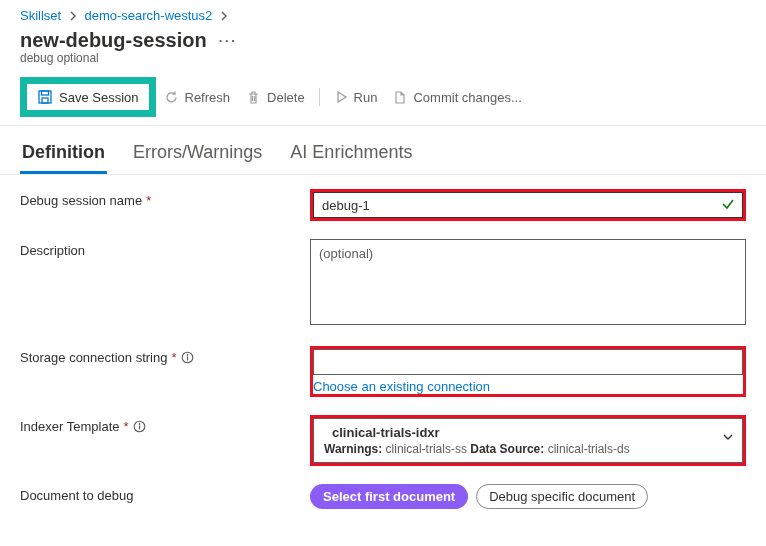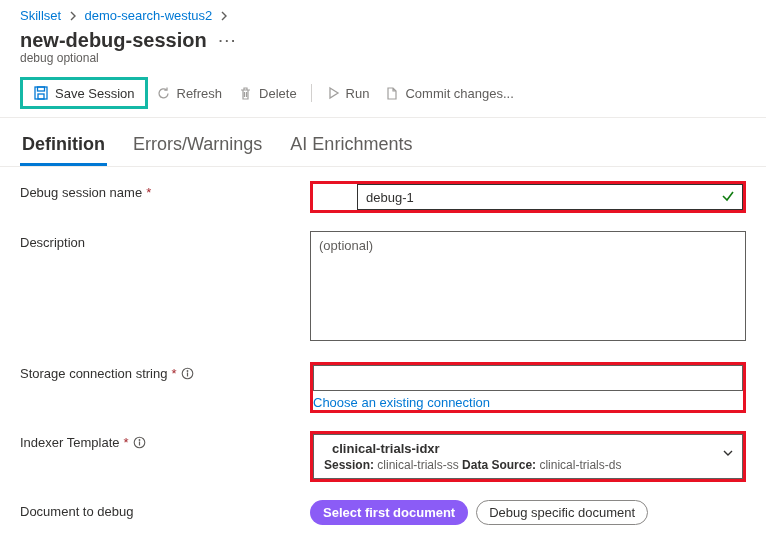--- a/index.html
+++ b/index.html
@@ -10,36 +10,36 @@
   .breadcrumb .sep svg { vertical-align: -1px; }
   .title-row { display:flex; align-items:center; padding: 2px 20px 0 20px;}
   .title { font-size: 20px; font-weight: 600; line-height:1.1; }
   .title-more { margin-left: 12px; color:#605e5c; letter-spacing:2px; font-weight:700; cursor:pointer;}
   .subtitle { padding: 0 20px 8px 20px; font-size: 12px; color: #605e5c; }
   .toolbar { display: flex; align-items: center; padding: 4px 20px 8px 20px; border-bottom: 1px solid #edebe9; }
   .tbtn { display: inline-flex; align-items: center; gap: 6px; padding: 4px 8px; font-size: 13px; color: #605e5c; background: transparent; border: none; cursor: pointer; }
   .tbtn.primary { color: #323130; }
   .tbtn .ic { display: inline-flex; }
   .tsep { width:1px; height:18px; background:#d2d0ce; margin:0 6px; }
-  .hi-save { border: 3px solid #14b8a6; padding:1px 2px; }
+  .hi-save { border: 7px solid #14b8a6; padding:1px 2px; }
   .tabs { display:flex; gap:24px; padding: 10px 20px 0 20px; border-bottom: 1px solid #edebe9; }
   .tab { padding: 6px 2px 8px 2px; font-size: 18px; color:#605e5c; cursor:pointer; border-bottom: 3px solid transparent; }
   .tab.active { color:#323130; font-weight:600; border-bottom-color:#0078d4; }
   .form { padding: 14px 20px; }
   .row { display:flex; align-items:flex-start; margin-bottom: 18px; }
   .lab { width: 290px; flex:none; padding-top:4px; font-size:13px; color:#323130; display:flex; align-items:center; gap:4px;}
   .lab .req { color:#a4262c; }
   .info-ic { display:inline-flex; color:#605e5c; }
   .ctl { flex:1 1 auto; min-width:0; }
   .hi-box { border: 3px solid #e81123; padding:0px; }
   .input { width:100%; border:1px solid #605e5c; padding:4px 28px 4px 8px; font-size:13px; height:26px; background:#fff; color:#323130; outline:none; }
   .input.valid { border-color:#323130; }
-  .input-wrap { position:relative;padding-left:44px; }
+  .input-wrap { position:relative; }
   .chk { position:absolute; right:8px; top:5px; }
-  .textarea { width:100%; border:1px solid #605e5c; padding:6px 8px; font-size:13px; height:110px; resize:none; background:#fff; color:#323130; font-family:inherit; outline:none; }
+  .textarea { width:100%; border:1px solid #605e5c; padding:6px 8px; font-size:13px; height:86px; resize:none; background:#fff; color:#323130; font-family:inherit; outline:none; }
   .link-below { display:inline-block; margin-top:4px; font-size:13px; }
   .combo { position:relative; border:1px solid #605e5c; background:#fff; padding:6px 28px 6px 10px; cursor:pointer; }
   .combo .main { font-size:13px; font-weight:700; color:#323130;margin-left:8px; }
   .combo .sub { font-size:12px; color:#605e5c; margin-top:2px; }
   .combo .sub b { color:#323130; font-weight:700; }
   .combo .chev { position:absolute; right:8px; top:12px; }
   .pillrow { display:flex; gap:8px; align-items:center; }
   .pill { display:inline-flex; align-items:center; padding:4px 12px; border-radius:14px; font-size:13px; cursor:pointer; border:1px solid transparent;}
   .pill.blue { background:#8b5cf6; color:#fff; font-weight:600; }
   .pill.outline { background:#fff; color:#323130; border:1px solid #8a8886; }
@@ -179,21 +179,21 @@
             <circle cx="6.5" cy="4" r="0.9" fill="#605e5c"></circle>
             <rect x="5.9" y="5.5" width="1.2" height="4" fill="#605e5c"></rect>
           </svg>
         </span>
     </div>
     <div class="ctl">
       <div class="hi-box">
         <div class="combo">
           <div class="main">clinical-trials-idxr</div>
           <div class="sub">
-            <b>Session:</b>
+            <b>Warnings:</b>
             <span>clinical-trials-ss</span>
             <b>Data Source:</b>
             <span>clinical-trials-ds</span>
           </div>
           <span class="chev"><svg width="12" height="12">
                 <path d="M2 4 L6 8 L10 4" fill="none" stroke="#323130" stroke-width="1.4"></path>
               </svg></span>
         </div>
       </div>
     </div>

